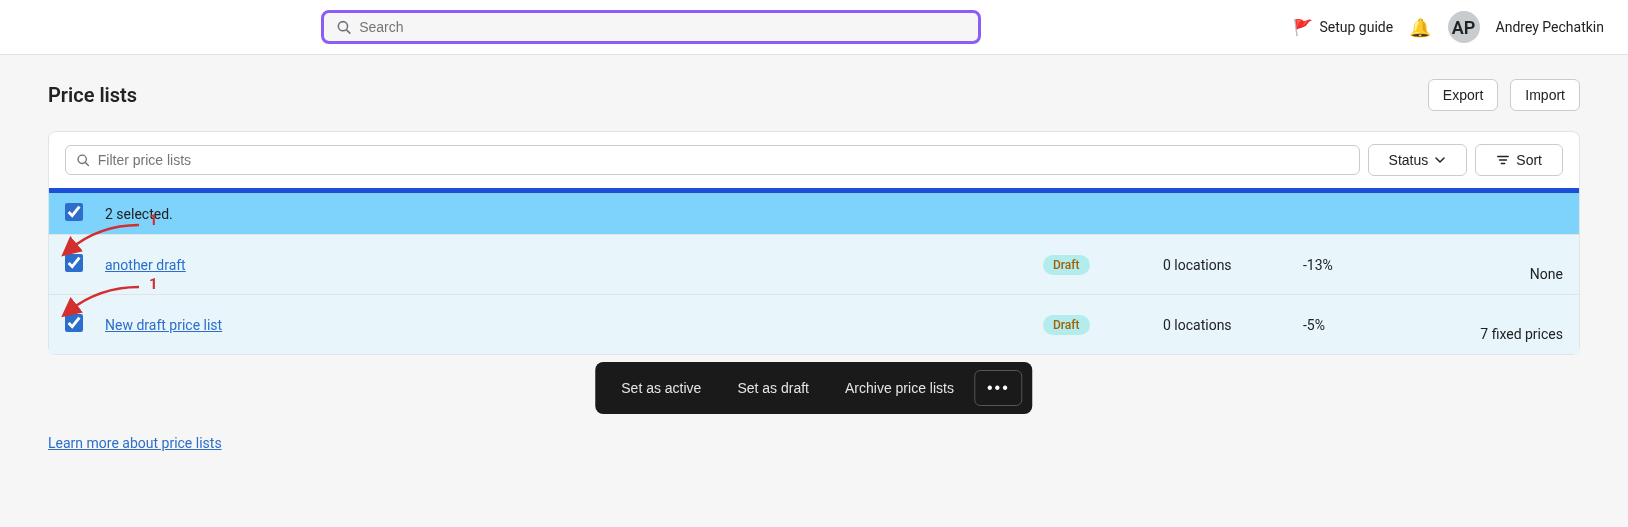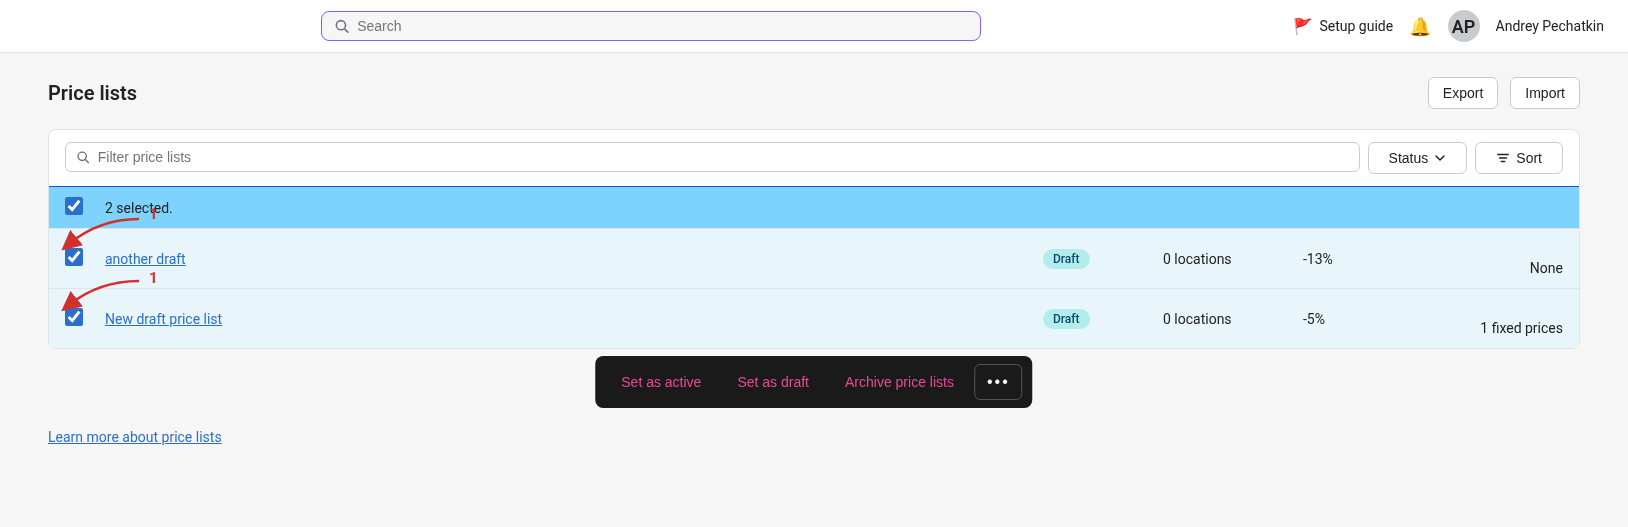--- a/index.html
+++ b/index.html
@@ -14,21 +14,21 @@
       border-bottom: 1px solid #e1e3e5;
       gap: 16px;
     }
     .search-bar {
       flex: 1;
       max-width: 660px;
       margin: 0 auto;
       display: flex;
       align-items: center;
       background: #f6f6f7;
-      border: 1px solid #8b5cf6;
+      border: 3px solid #8b5cf6;
       border-radius: 8px;
       padding: 6px 12px;
       gap: 8px;
     }
     .search-bar input {
       border: none;
       background: transparent;
       outline: none;
       font-size: 14px;
       width: 100%;
@@ -108,24 +108,24 @@
       background: #fff;
       border-radius: 8px;
       border: 1px solid #e1e3e5;
       overflow: visible;
       position: relative;
     }
 
     
     .filter-bar {
       display: flex;
-      align-items: flex-start;
+      align-items: center;
       padding: 12px 16px;
       gap: 8px;
-      border-bottom: 1px solid #1d4ed8;
+      border-bottom: 5px solid #1d4ed8;
     }
     .filter-input-wrap {
       flex: 1;
       display: flex;
       align-items: center;
       border: 1px solid #c9cccf;
       border-radius: 6px;
       padding: 6px 10px;
       gap: 8px;
       background: #fff;
@@ -177,21 +177,21 @@
       width: 18px; height: 18px; cursor: pointer; accent-color: #2c6ecb;
     }
 
     .badge {
       display: inline-block;
       padding: 3px 10px;
       border-radius: 20px;
       font-size: 12px;
       font-weight: 500;
       background: #b3ecec;
-      color: #0c4a6e;
+      color: #a16207;
     }
 
     .row-name { font-size: 14px; color: #2c6ecb; cursor: pointer; text-decoration: underline; }
     .row-locations { font-size: 14px; color: #202223; }
     .row-discount { font-size: 14px; color: #202223; }
     .row-fixed { font-size: 14px; color: #202223; }
 
     
     .annotation {
       position: absolute;
@@ -215,21 +215,21 @@
       border-radius: 8px;
       display: flex;
       align-items: center;
       gap: 4px;
       padding: 8px 10px;
       z-index: 100;
     }
     .action-btn {
       background: transparent;
       border: none;
-      color: #ec4899;
+      color: #e5e5e5;
       font-size: 14px;
       font-weight: 500;
       padding: 8px 16px;
       border-radius: 6px;
       cursor: pointer;
       white-space: nowrap;
     }
     .action-btn-outline {
       background: transparent;
       border: 1px solid #555;
@@ -361,21 +361,21 @@
       <div class="col-status">
         <span class="badge">Draft</span>
       </div>
       <div class="col-locations">
         <span class="row-locations">0 locations</span>
       </div>
       <div class="col-discount">
         <span class="row-discount">-5%</span>
       </div>
       <div class="col-fixed">
-        <span class="row-fixed">1 fixed prices</span>
+        <span class="row-fixed">7 fixed prices</span>
       </div>
 
       <svg class="arrow-svg" style="left:-10px; top:-16px; width:120px; height:55px;" viewBox="0 0 120 55" fill="none">
         <path d="M100 8 Q60 8 30 32" stroke="#d32f2f" stroke-width="2.5" fill="none" marker-end="url(#arrowhead2)"></path>
         <defs>
           <marker id="arrowhead2" markerWidth="8" markerHeight="8" refX="4" refY="4" orient="auto">
             <path d="M0,0 L0,8 L8,4 z" fill="#d32f2f"></path>
           </marker>
         </defs>
       </svg>

